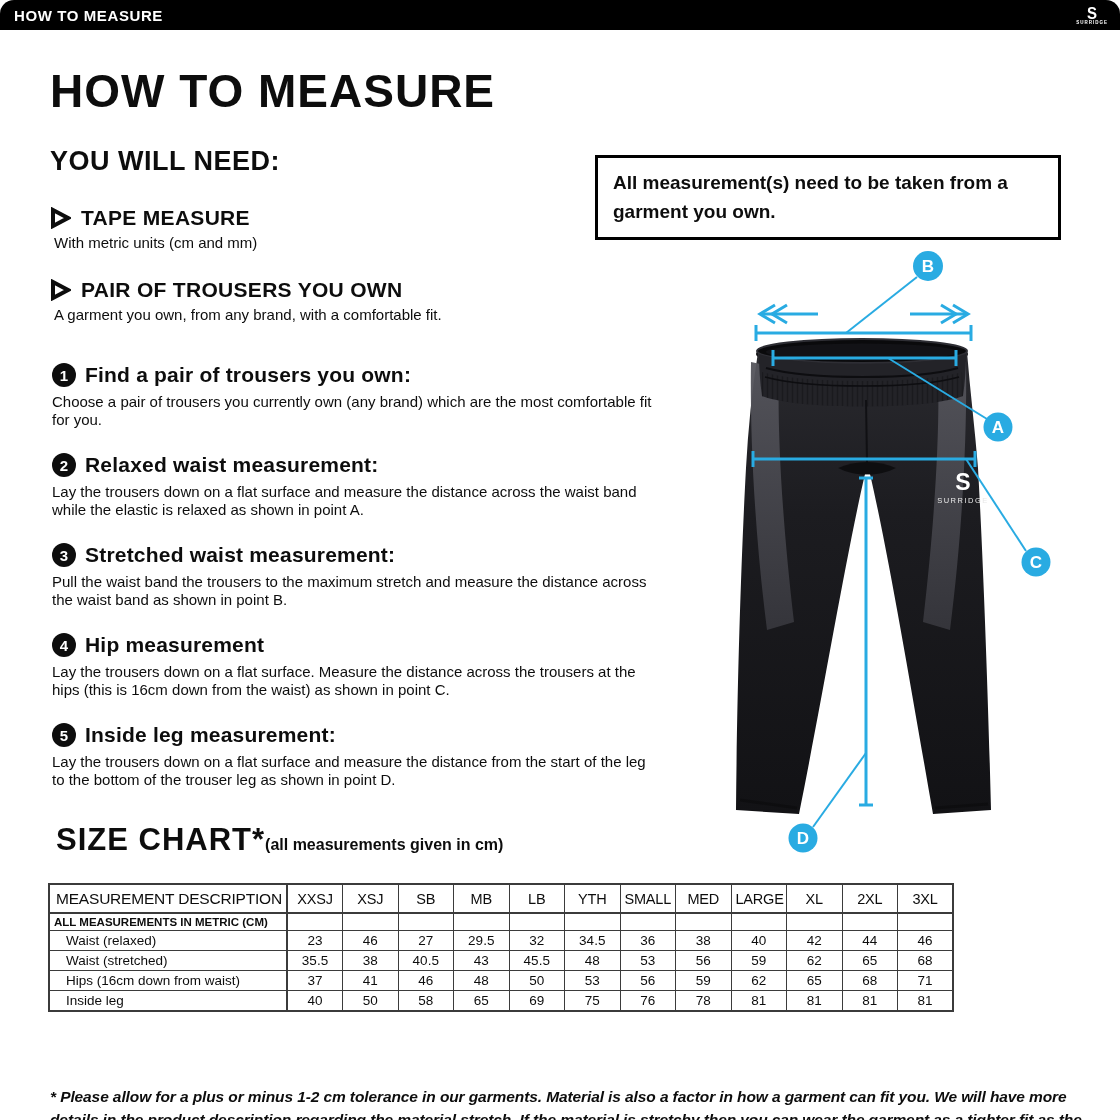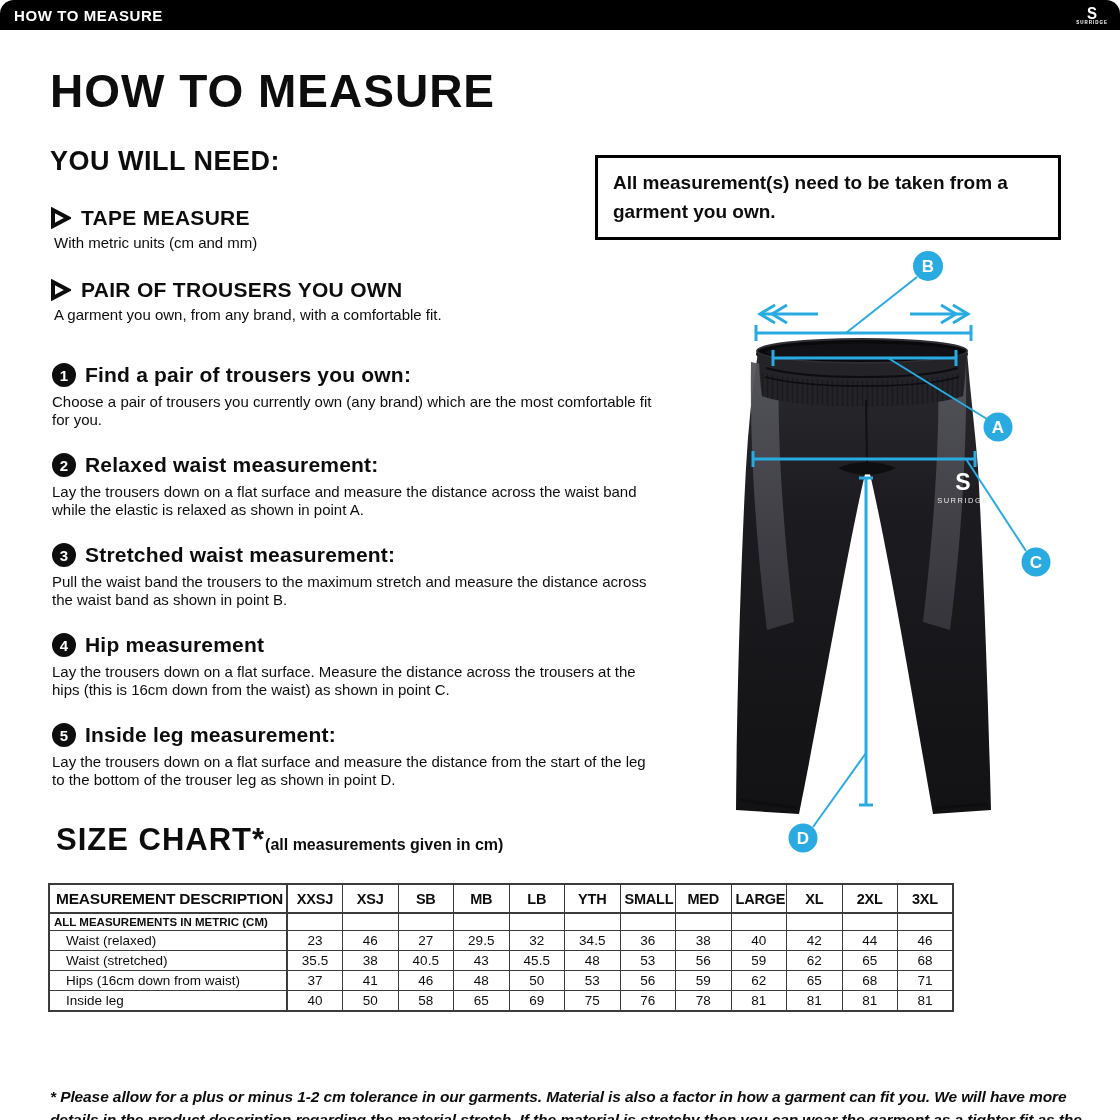--- a/index.html
+++ b/index.html
@@ -39,21 +39,21 @@
   
   .sc-head{position:absolute;left:56px;top:822px;display:flex;align-items:baseline;text-align:center;}
   .sc-title{font-size:31px;font-weight:700;letter-spacing:1px;}
   .sc-sub{font-size:16px;font-weight:700;}
 
   
   #size-table{position:absolute;left:48px;top:883px;width:906px;border-collapse:collapse;
               table-layout:fixed;background:#fff;}
   #size-table th,#size-table td{border:1px solid #3b3b3b;padding:0 4px;overflow:hidden;white-space:nowrap;}
   #size-table{border:2px solid #3b3b3b;}
-  #size-table thead th{height:27px;font-size:14.5px;font-weight:700;border-bottom-width:2px;letter-spacing:-.2px;}
+  #size-table thead th{height:27px;font-size:14.5px;font-weight:400;border-bottom-width:2px;letter-spacing:-.2px;}
   #size-table th.desc{width:226px;text-align:left;font-size:15.5px;padding-left:6px;border-right-width:2px;}
   #size-table td.rowlabel{text-align:left;font-size:13.5px;font-weight:400;padding-left:16px;border-right-width:2px;}
   #size-table tr.unit td{height:16px;}
   #size-table td.unitlabel{font-size:11.5px;font-weight:700;text-align:left;border-right-width:2px;}
   #size-table tbody td{height:19px;font-size:13.5px;text-align:center;}
 
   
   .footnote{position:absolute;left:50px;top:1086px;width:1046px;font-size:15.5px;
             font-weight:700;font-style:italic;line-height:1.48;letter-spacing:-.1px;}
 

